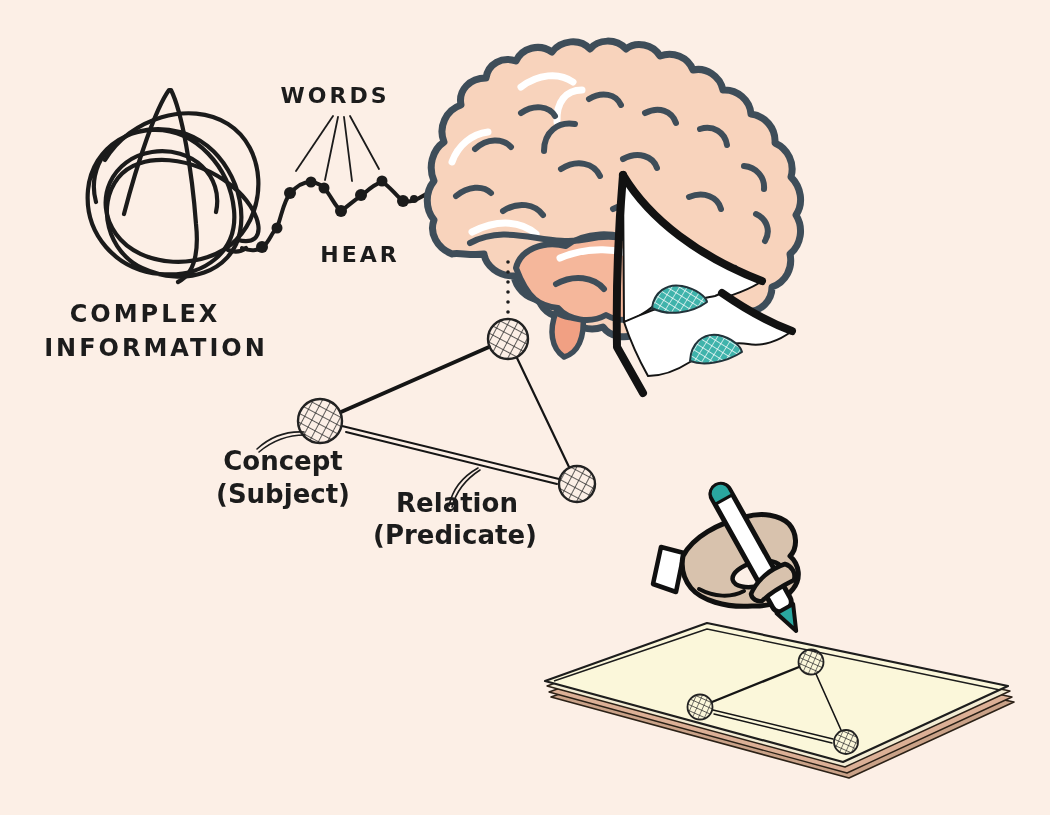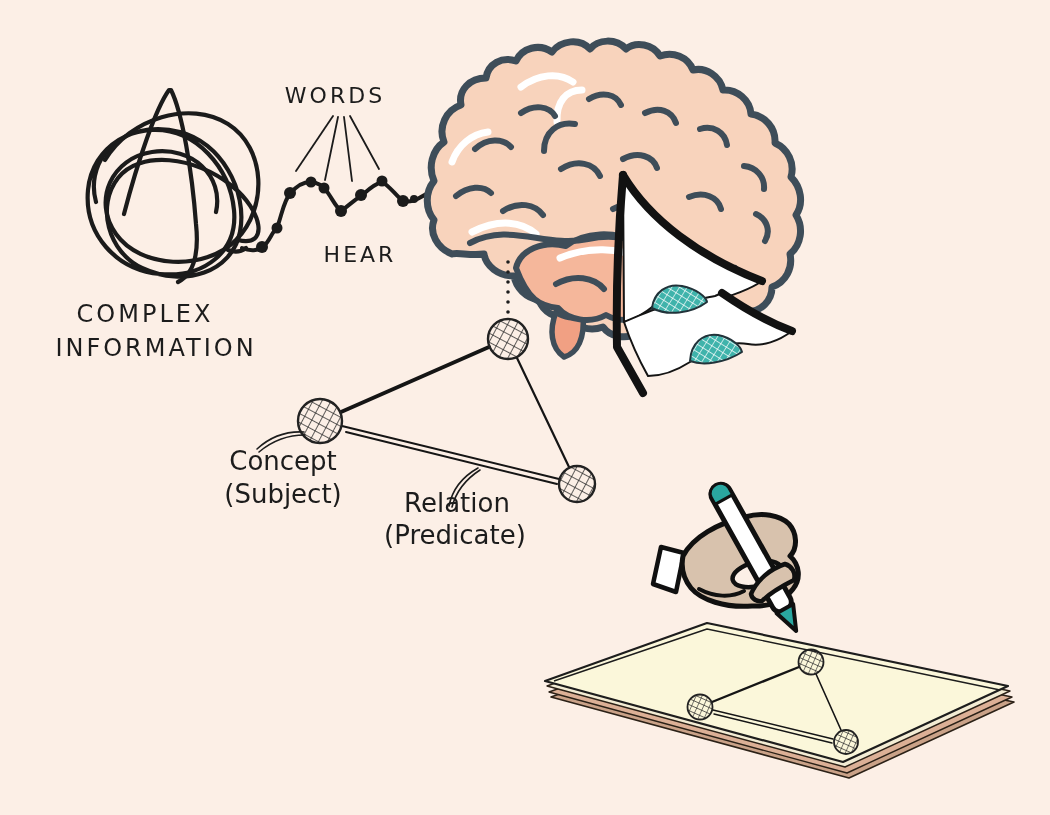--- a/index.html
+++ b/index.html
@@ -1,16 +1,16 @@
 <!DOCTYPE html>
 <html><head>
 <meta charset="utf-8">
 <style>
   html,body{margin:0;padding:0;background:#fcefe6;}
-  .stage{position:relative;width:1050px;height:815px;overflow:hidden;}
+  .stage{position:relative;width:1050px;height:815px;overflow:hidden;font-weight:bold;}
   svg{display:block;}
   text.hand{
     font-family:"DejaVu Sans","Liberation Sans",sans-serif;
     fill:#1c1c1c;
   }
   .caps{letter-spacing:3px;}
 </style>
 </head>
 <body>
 

